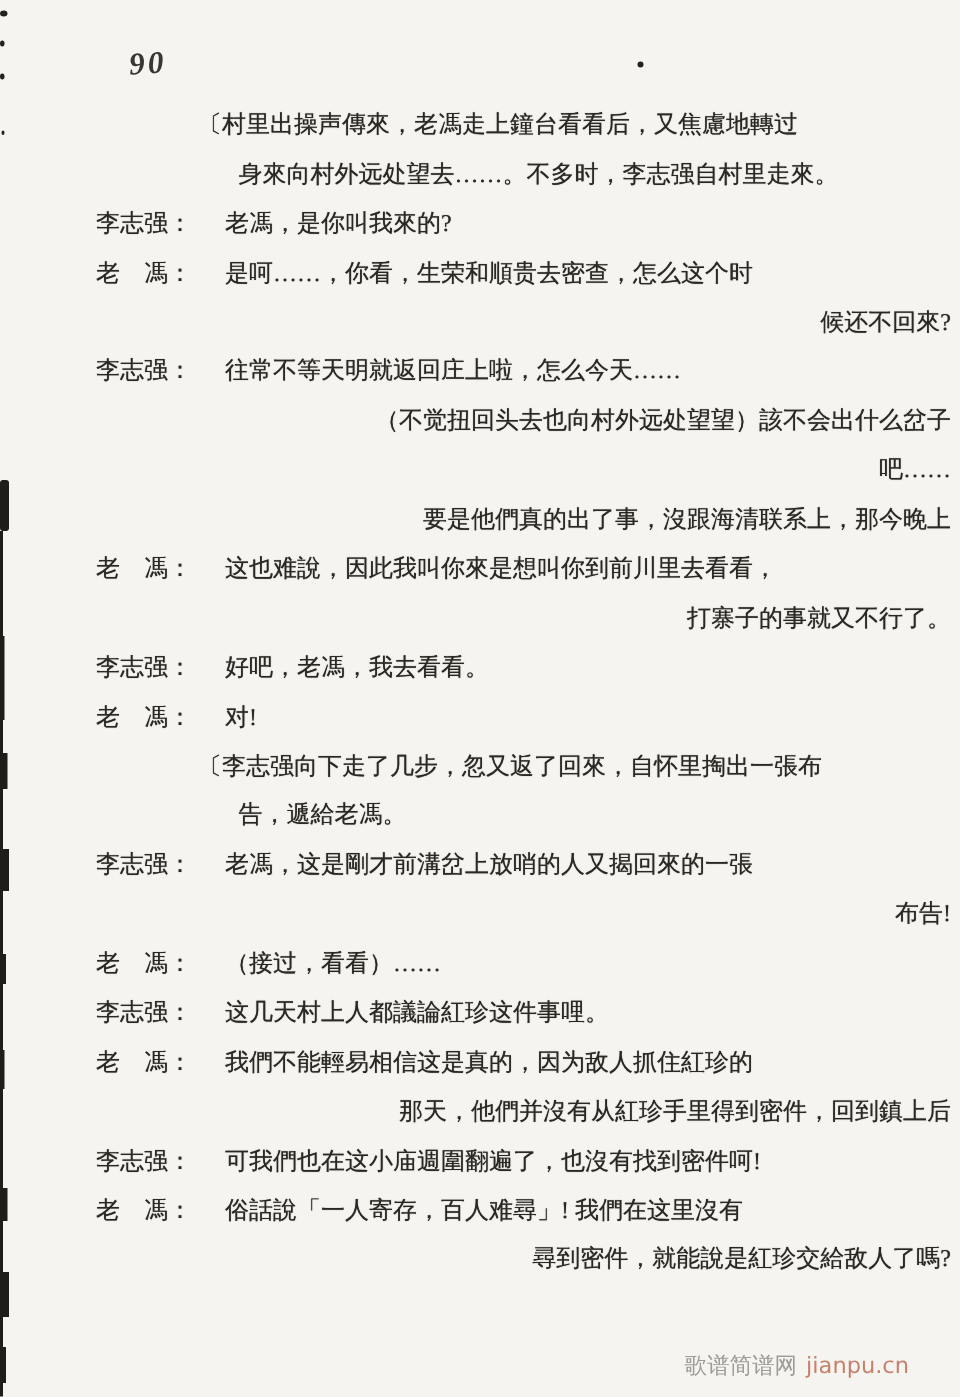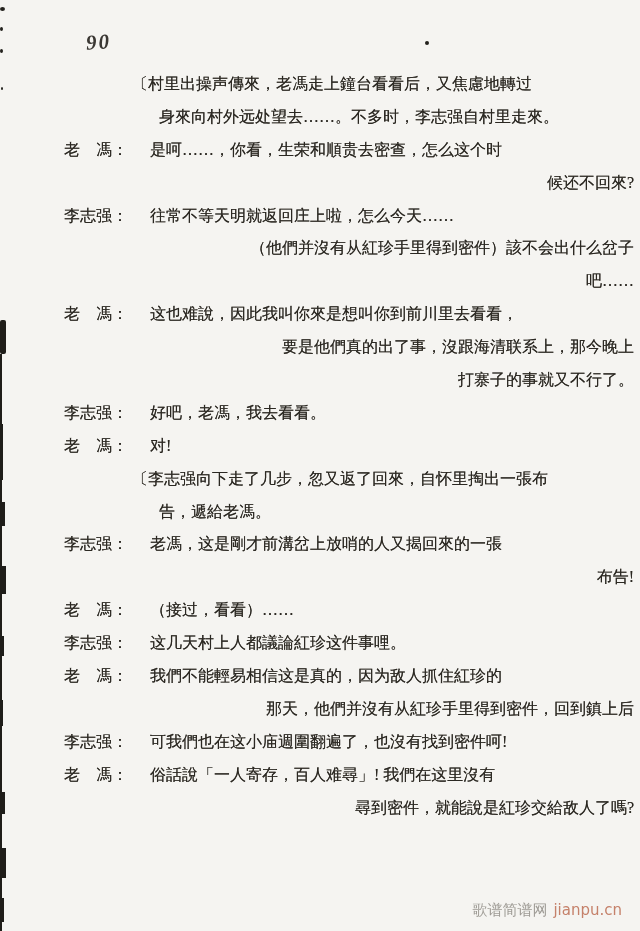--- a/index.html
+++ b/index.html
@@ -20,46 +20,47 @@
     height:32.9px;line-height:32.9px;white-space:nowrap;
     font-size:16px;font-weight:400;
     text-shadow:0 0 0.6px rgba(43,40,34,.75);
   }
   .row.stage{padding-left:68px;}
   .row.stage-cont{padding-left:95px;}
   .row.cont{padding-left:90px;text-align:right;}
   .row.dialog .speaker{display:inline-block;min-width:80px;}
   .row.dialog .text{margin-left:6px;}
   .watermark{
-    position:absolute;right:18px;top:901px;font-size:15px;
+    position:absolute;right:34px;top:901px;font-size:15px;
     font-family:"DejaVu Sans","Liberation Sans",sans-serif;
     color:var(--watermark-gray,#9e9b95);
   }
   .watermark .url{color:var(--watermark-accent,#c5816a);margin-left:6px;}
   .speck{position:absolute;background:#23211d;border-radius:50%;}
   .edge{position:absolute;background:#1f1d19;}
 </style>
 </head>
 <body>
 
 <div class="page-number">90</div>
 
 <div class="content">
   <div class="row stage"><span class="text">〔村里出操声傳來，老馮走上鐘台看看后，又焦慮地轉过</span></div>
   <div class="row stage-cont"><span class="text">身來向村外远处望去……。不多时，李志强自村里走來。</span></div>
 
+  <div class="row dialog"><span class="speaker">李志强：</span><span class="text">老馮，是你叫我來的?</span></div>
   <div class="row dialog"><span class="speaker">老　馮：</span><span class="text">是呵……，你看，生荣和順贵去密查，怎么这个时</span></div>
   <div class="row cont"><span class="text">候还不回來?</span></div>
 
   <div class="row dialog"><span class="speaker">李志强：</span><span class="text">往常不等天明就返回庄上啦，怎么今天……</span></div>
-  <div class="row cont"><span class="text">（他們并沒有从紅珍手里得到密件）該不会出什么岔子</span></div>
+  <div class="row cont"><span class="text">（不觉扭回头去也向村外远处望望）該不会出什么岔子</span></div>
   <div class="row cont"><span class="text">吧……</span></div>
 
+  <div class="row cont"><span class="text">要是他們真的出了事，沒跟海清联系上，那今晚上</span></div>
   <div class="row dialog"><span class="speaker">老　馮：</span><span class="text">这也难說，因此我叫你來是想叫你到前川里去看看，</span></div>
-  <div class="row cont"><span class="text">要是他們真的出了事，沒跟海清联系上，那今晚上</span></div>
   <div class="row cont"><span class="text">打寨子的事就又不行了。</span></div>
 
   <div class="row dialog"><span class="speaker">李志强：</span><span class="text">好吧，老馮，我去看看。</span></div>
   <div class="row dialog"><span class="speaker">老　馮：</span><span class="text">对!</span></div>
 
   <div class="row stage"><span class="text">〔李志强向下走了几步，忽又返了回來，自怀里掏出一張布</span></div>
   <div class="row stage-cont"><span class="text">告，遞給老馮。</span></div>
 
   <div class="row dialog"><span class="speaker">李志强：</span><span class="text">老馮，这是剛才前溝岔上放哨的人又揭回來的一張</span></div>
   <div class="row cont"><span class="text">布告!</span></div>

